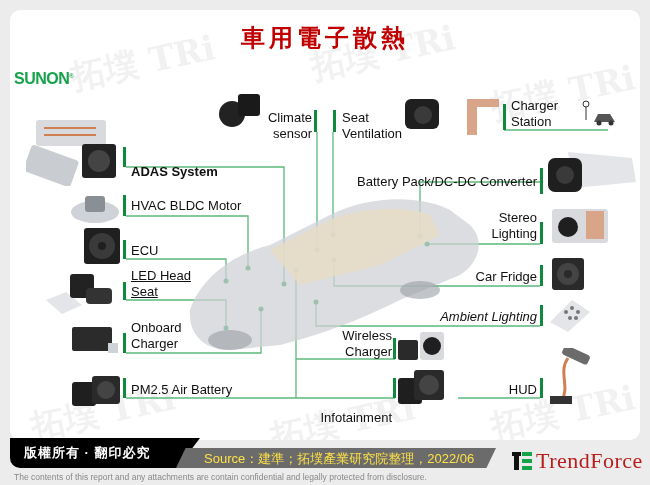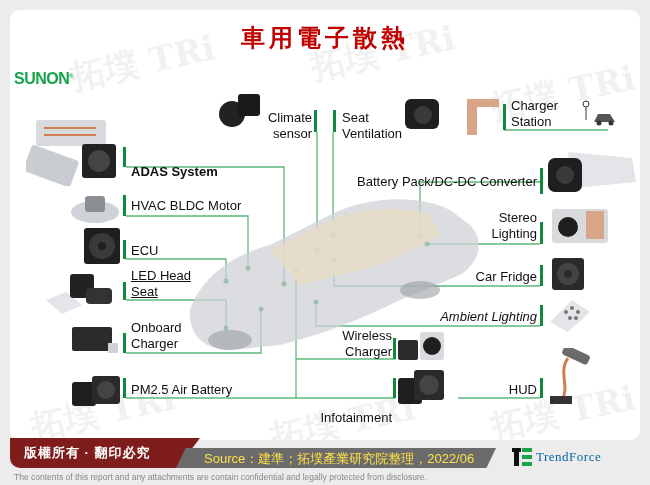--- a/index.html
+++ b/index.html
@@ -7,27 +7,27 @@
   .frame { position: absolute; left: 10px; top: 10px; width: 630px; height: 430px; background: #ffffff; border-radius: 10px; overflow: hidden; }
   .watermark { position: absolute; color: #f1f1f1; font-weight: bold; font-size: 34px; font-family: "DejaVu Serif", serif; transform: rotate(-12deg); white-space: nowrap; user-select: none; }
   .title { position: absolute; left: 0; top: 22px; width: 650px; text-align: center; font-family: "DejaVu Serif", serif; font-size: 24px; font-weight: bold; color: #c00000; letter-spacing: 4px; }
   .brand { position: absolute; left: 14px; top: 70px; font-family: "Liberation Sans", sans-serif; font-weight: bold; font-size: 16px; color: #16a34a; letter-spacing: -0.5px; }
   .brand sup { font-size: 6px; }
   .lbl { position: absolute; font-size: 13px; color: #111; line-height: 16px; white-space: nowrap; }
   .lbl.r { text-align: right; }
   .bar { position: absolute; width: 3px; background: #0f8a3c; }
   svg.lines { position: absolute; left: 0; top: 0; }
   .thumb { position: absolute; }
-  .footer-dark { position: absolute; left: 10px; top: 438px; width: 190px; height: 30px; background: #7f1d1d; border-radius: 0 0 0 10px; clip-path: polygon(0 0, 100% 0, 88% 100%, 0 100%); }
+  .footer-dark { position: absolute; left: 10px; top: 438px; width: 190px; height: 30px; background: #000000; border-radius: 0 0 0 10px; clip-path: polygon(0 0, 100% 0, 88% 100%, 0 100%); }
   .footer-dark span { position: absolute; left: 14px; top: 6px; color: #fff; font-size: 13px; font-weight: bold; letter-spacing: 1px; }
   .footer-grey { position: absolute; left: 176px; top: 448px; width: 320px; height: 20px; background: #6b6b6b; clip-path: polygon(3% 0, 100% 0, 97% 100%, 0 100%); }
   .footer-grey span { position: absolute; left: 28px; top: 2px; color: #fde047; font-size: 13px; white-space: nowrap; }
   .tf-logo { position: absolute; left: 512px; top: 448px; display: flex; align-items: center; gap: 4px; }
   .tf-logo .mark { width: 20px; height: 18px; position: relative; }
-  .tf-logo .txt { font-family: "Liberation Serif", serif; font-size: 13px; color: #0369a1; letter-spacing: 0.5px; }
+  .tf-logo .txt { font-family: "Liberation Serif", serif; font-size: 22px; color: #b91c1c; letter-spacing: 0.5px; }
   .disclaimer { position: absolute; left: 14px; top: 472px; font-size: 8.5px; color: #888; white-space: nowrap; text-align: center; }
 </style>
 </head>
 <body>
 
 <div class="frame">
   <div class="watermark" style="left:60px;top:30px;">拓墣 TRi</div>
   <div class="watermark" style="left:300px;top:20px;">拓墣 TRi</div>
   <div class="watermark" style="left:480px;top:60px;">拓墣 TRi</div>
   <div class="watermark" style="left:20px;top:380px;">拓墣 TRi</div>

